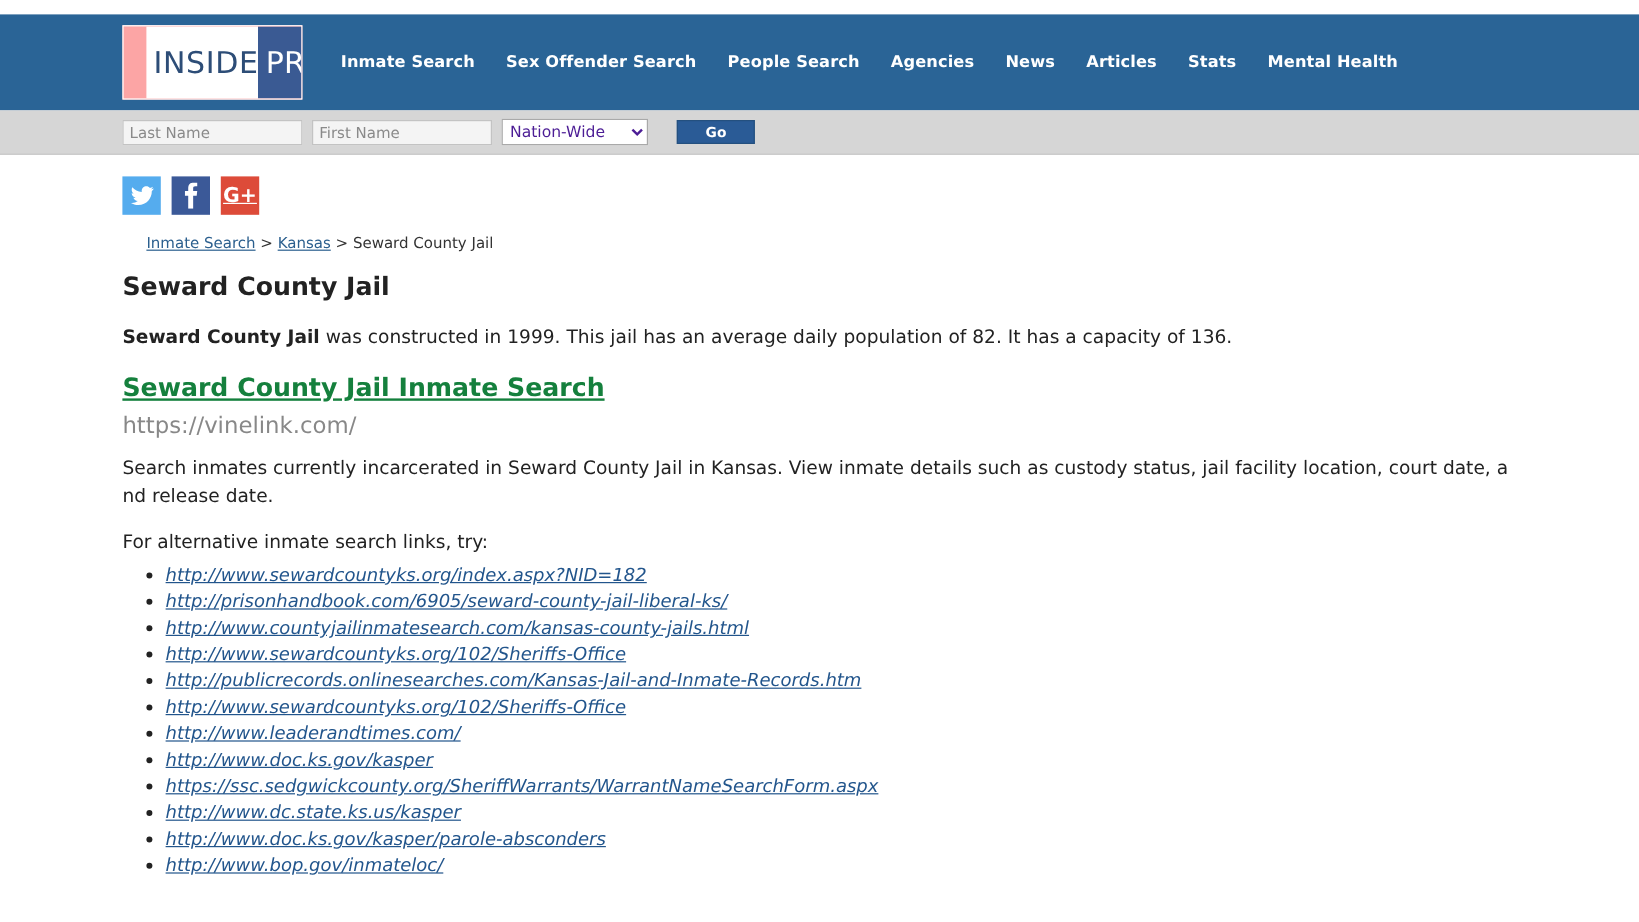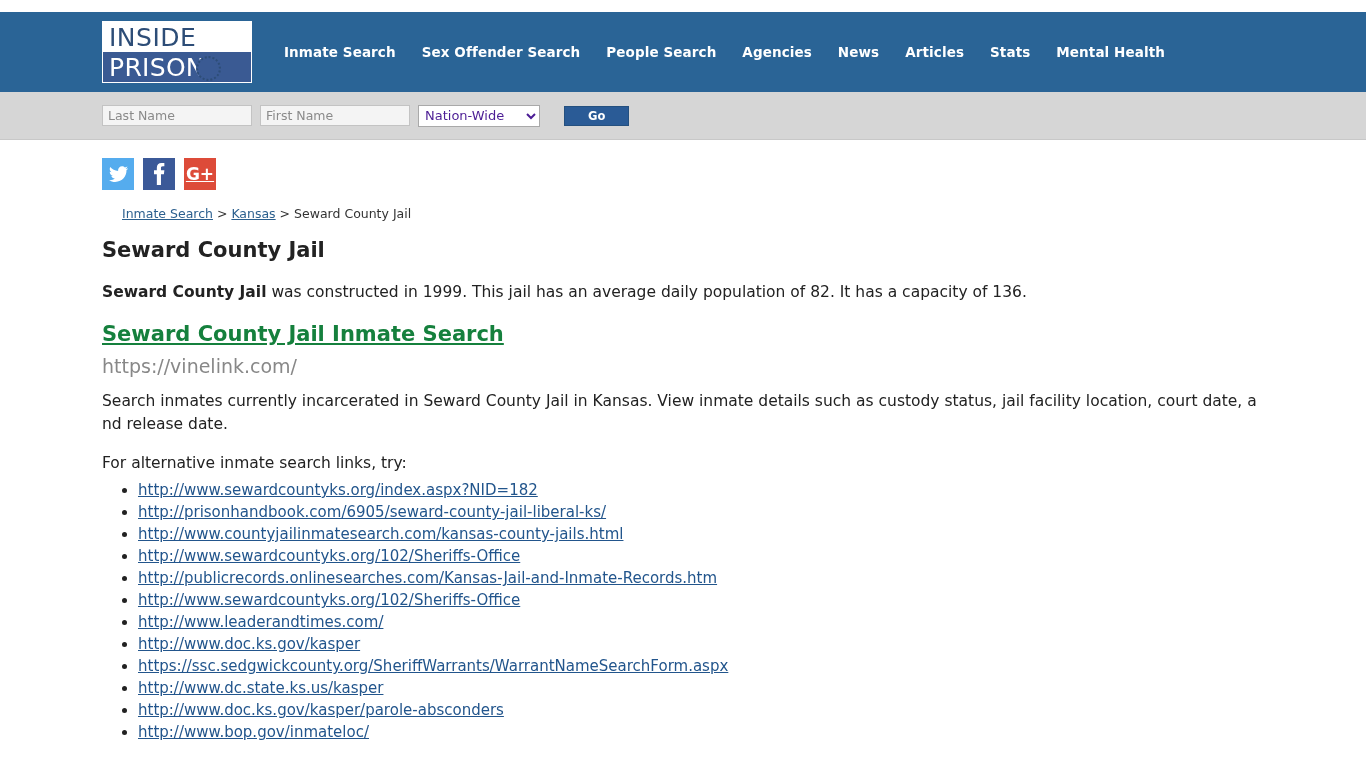--- a/index.html
+++ b/index.html
@@ -30,23 +30,24 @@
   }
 
   
   .logo {
     width: 150px;
     height: 62px;
     background: #fca5a5;
     border: 1px solid #ffffff;
     box-sizing: border-box;
     display: flex;
-    flex-direction: column;
+    flex-direction: row;
     flex: 0 0 auto;
     overflow: hidden;
+    padding-left: 19px;
   }
   .logo-top {
     flex: 1 1 50%;
     background: #ffffff;
     color: #2d4d77;
     display: flex;
     align-items: center;
     padding-left: 6px;
     box-sizing: border-box;
   }
@@ -91,21 +92,21 @@
     color: #ffffff;
     font-size: 13.5px;
     font-weight: bold;
     text-decoration: none;
     white-space: nowrap;
     letter-spacing: 0.1px;
   }
 
   
   .searchbar {
-    height: 48px;
+    height: 37px;
     background: #d6d6d6;
     display: flex;
     align-items: center;
     padding-left: 102px;
     box-sizing: border-box;
     border-bottom: 1px solid #c8c8c8;
   }
   .text-input {
     width: 150px;
     height: 21px;
@@ -247,20 +248,21 @@
 
   ul.link-list {
     margin: 0;
     padding-left: 36px;
     list-style: disc;
   }
   ul.link-list li {
     font-size: 15px;
     line-height: 1.47;
     color: #222;
+    font-style: italic;
   }
   ul.link-list li a {
     color: #22558c;
     text-decoration: underline;
     font-size: 15px;
   }
 </style>
 </head>
 <body>
 

